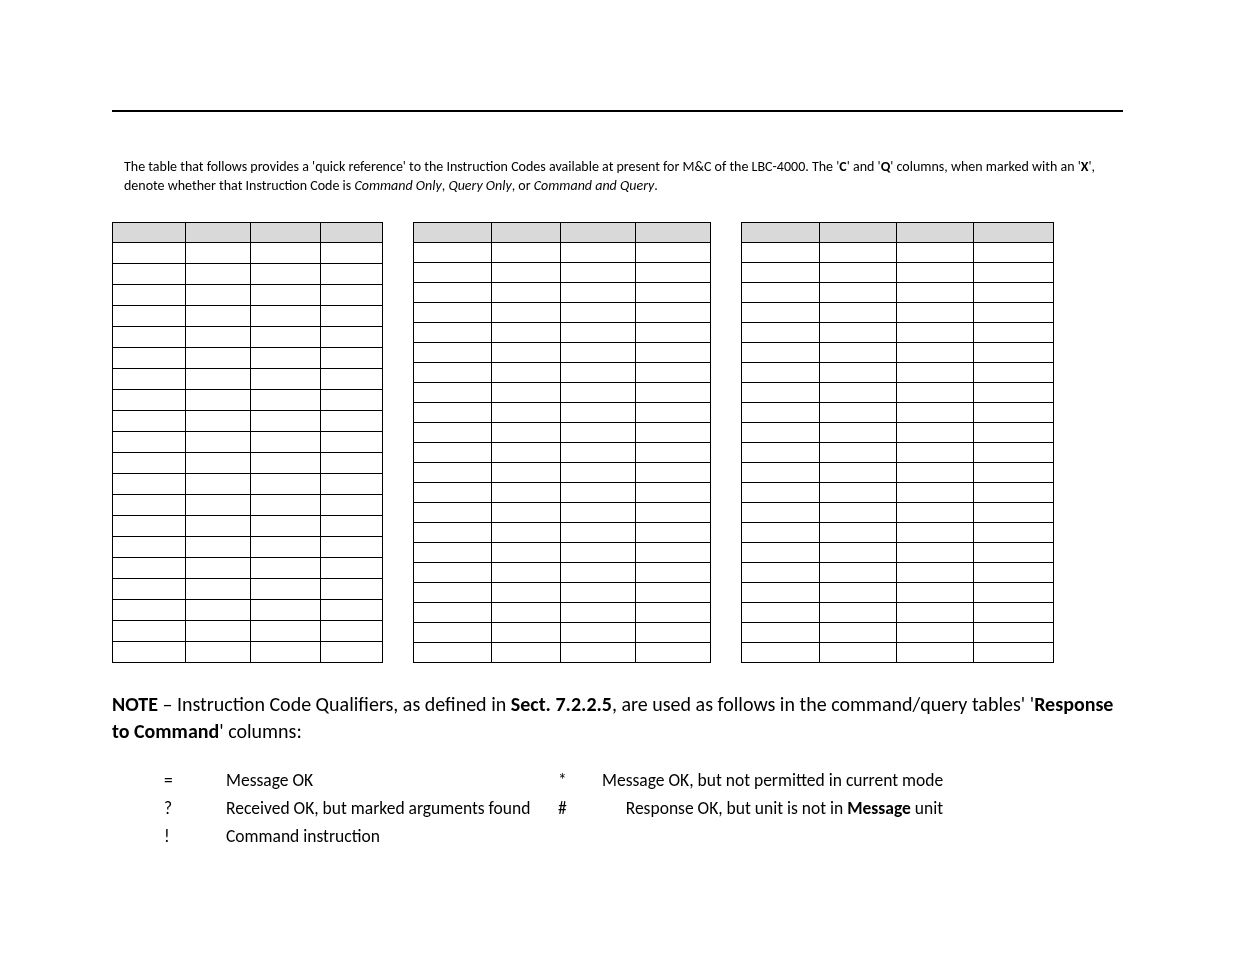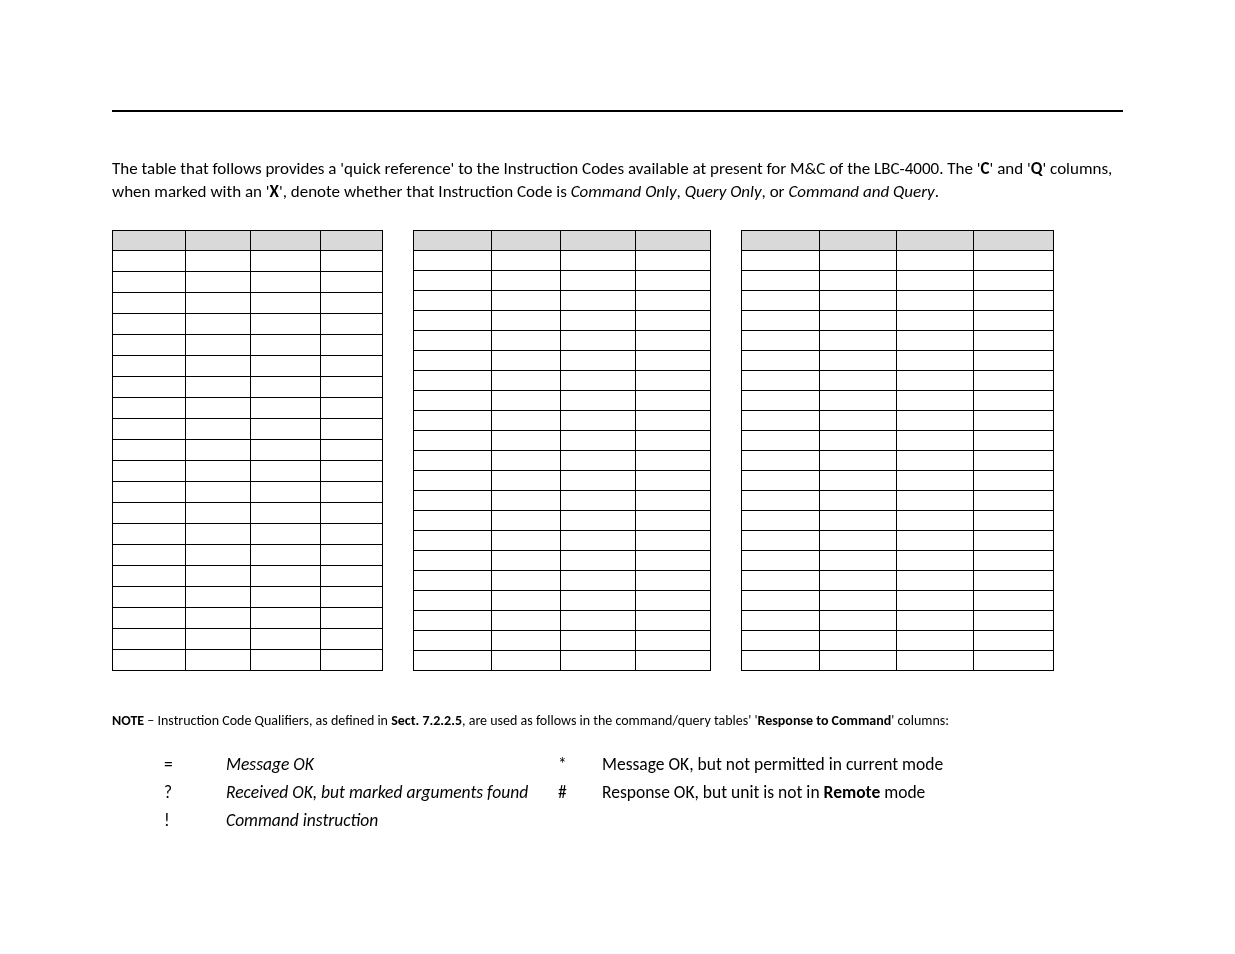--- a/index.html
+++ b/index.html
@@ -15,22 +15,23 @@
     box-sizing: border-box;
     padding: 0 112px;
     position: relative;
   }
   .top-rule {
     border-top: 2px solid #000;
     margin-top: 110px;
   }
   .intro {
     margin-top: 46px;
-    font-size: 17px;
+    font-size: 14px;
     line-height: 1.35;
+    margin-left: 12px;
   }
   .intro b { font-weight: 700; }
   .intro i { font-style: italic; }
 
   .tables-wrap {
     display: flex;
     gap: 30px;
     margin-top: 26px;
   }
   .tbl {
@@ -57,49 +58,49 @@
   .tbl2 .c2 { width: 69px; }
   .tbl2 .c3 { width: 75px; }
   .tbl2 .c4 { width: 75px; }
 
   .tbl3 .c1 { width: 78px; }
   .tbl3 .c2 { width: 77px; }
   .tbl3 .c3 { width: 77px; }
   .tbl3 .c4 { width: 80px; }
 
   .note {
-    margin-top: 41px;
-    font-size: 14px;
+    margin-top: 28px;
+    font-size: 20px;
     line-height: 1.35;
   }
   .note b { font-weight: 700; }
 
   .qual-table {
     margin-top: 18px;
     font-size: 17.5px;
   }
   .qual-table td {
     vertical-align: top;
     padding: 2px 0;
   }
   .qual-table .sym {
     width: 60px;
     padding-left: 50px;
   }
   .qual-table .desc {
     padding-left: 0;
     width: 330px;
-    font-style: italic;
   }
   .qual-table .sym2 {
     width: 42px;
     text-align: left;
   }
   .qual-table .desc2 {
     padding-left: 0;
+    text-align: right;
   }
 </style>
 </head>
 <body>
 
 <div class="page">
 
   <div class="top-rule"></div>
 
   <p class="intro">
@@ -545,21 +546,21 @@
       <td class="sym">=</td>
       <td class="desc">Message OK</td>
       <td class="sym2">*</td>
       <td class="desc2">Message OK, but not permitted in current mode</td>
     </tr>
     <tr>
       <td class="sym">?</td>
       <td class="desc">Received OK, but marked arguments found</td>
       <td class="sym2">#</td>
       <td class="desc2">
-        <span>Response OK, but unit is not in </span><b>Remote</b><span> mode</span>
+        <span>Response OK, but unit is not in </span><b>Message</b><span> unit</span>
       </td>
     </tr>
     <tr>
       <td class="sym">!</td>
       <td class="desc">Command instruction</td>
       <td class="sym2"></td>
       <td class="desc2"></td>
     </tr>
   </tbody>
     </table>

